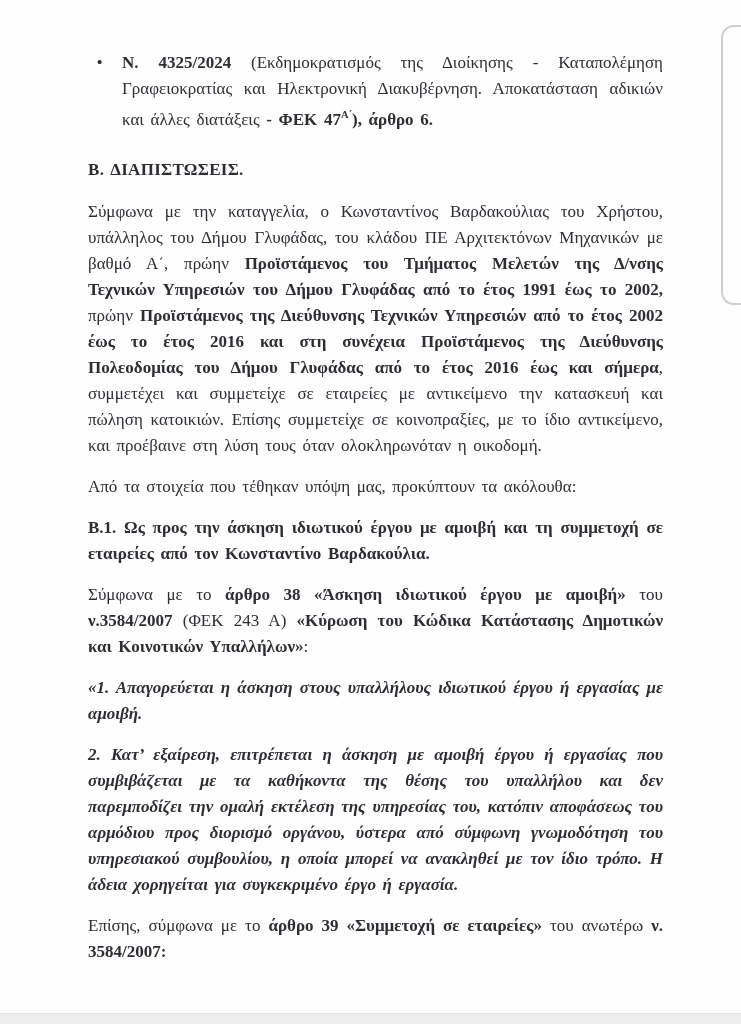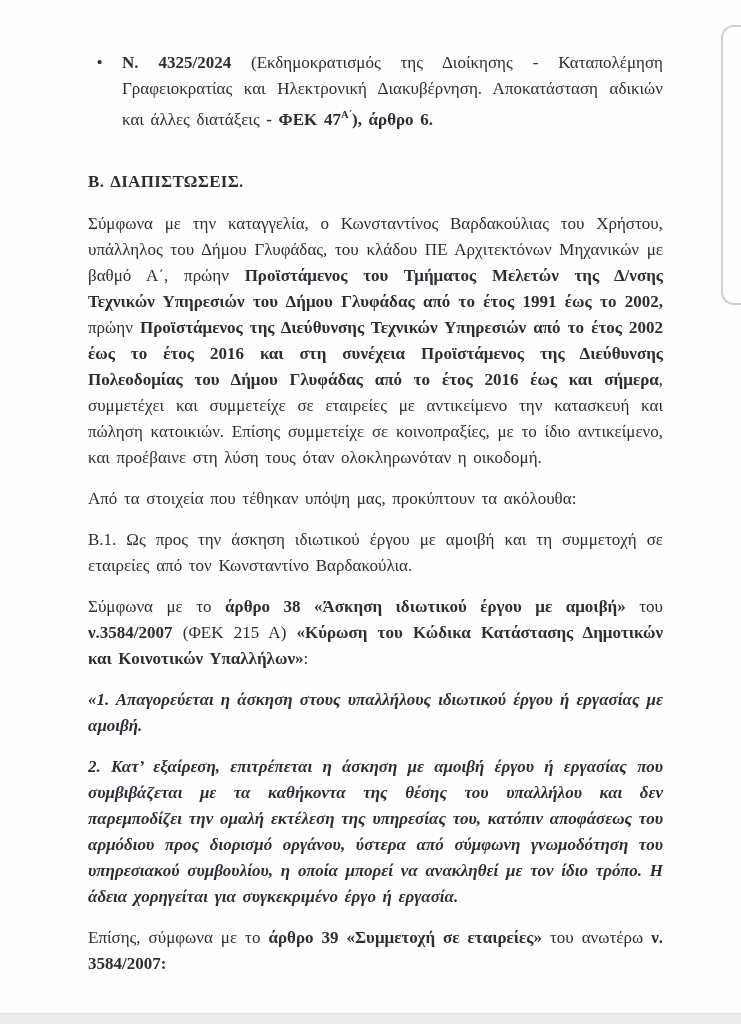--- a/index.html
+++ b/index.html
@@ -30,24 +30,24 @@
   .bullet-item {
     position: relative;
     padding-left: 34px;
   }
   .bullet {
     position: absolute; left: 9px; top: -1px;
     font-size: 15px; font-weight: bold;
   }
   .heading {
     font-weight: bold;
-    margin: 36px 0 16px 0;
+    margin: 24px 0 16px 0;
     letter-spacing: 0.3px;
   }
-  .subheading { font-weight: normal; }
+  .subheading { font-weight: bold; }
   
   .scroll-indicator {
     position: absolute;
     top: 25px; right: -12px;
     width: 28px; height: 276px;
     border: 2px solid #cfcfcf;
     border-radius: 13px;
     background: transparent;
   }
   .page-bottom-edge {
@@ -67,21 +67,21 @@
     <div class="para bullet-item"><span class="bullet">•</span><span class="b">Ν. 4325/2024 </span><span>(Εκδημοκρατισμός της Διοίκησης - Καταπολέμηση Γραφειοκρατίας και Ηλεκτρονική Διακυβέρνηση. Αποκατάσταση αδικιών και άλλες διατάξεις </span><span class="b">- ΦΕΚ 47</span><sup class="fek">Α΄</sup><span class="b">), άρθρο 6.</span></div>
 
     <div class="para heading"><span>Β. ΔΙΑΠΙΣΤΩΣΕΙΣ.</span></div>
 
     <div class="para"><span>Σύμφωνα με την καταγγελία, ο Κωνσταντίνος Βαρδακούλιας του Χρήστου, υπάλληλος του Δήμου Γλυφάδας, του κλάδου ΠΕ Αρχιτεκτόνων Μηχανικών με βαθμό Α΄, πρώην </span><span class="b">Προϊστάμενος του Τμήματος Μελετών της Δ/νσης Τεχνικών Υπηρεσιών του Δήμου Γλυφάδας από το έτος 1991 έως το 2002,</span><span> πρώην </span><span class="b">Προϊστάμενος της Διεύθυνσης Τεχνικών Υπηρεσιών από το έτος 2002 έως το έτος 2016 και στη συνέχεια Προϊστάμενος της Διεύθυνσης Πολεοδομίας του Δήμου Γλυφάδας από το έτος 2016 έως και σήμερα</span><span>, συμμετέχει και συμμετείχε σε εταιρείες με αντικείμενο την κατασκευή και πώληση κατοικιών. Επίσης συμμετείχε σε κοινοπραξίες, με το ίδιο αντικείμενο, και προέβαινε στη λύση τους όταν ολοκληρωνόταν η οικοδομή.</span></div>
 
     <div class="para"><span>Από τα στοιχεία που τέθηκαν υπόψη μας, προκύπτουν τα ακόλουθα:</span></div>
 
     <div class="para subheading"><span>Β.1. Ως προς την άσκηση ιδιωτικού έργου με αμοιβή και τη συμμετοχή σε εταιρείες από τον Κωνσταντίνο Βαρδακούλια.</span></div>
 
-    <div class="para"><span>Σύμφωνα με το </span><span class="b">άρθρο 38 «Άσκηση ιδιωτικού έργου με αμοιβή»</span><span> του </span><span class="b">ν.3584/2007</span><span> (ΦΕΚ 215 Α) </span><span class="b">«Κύρωση του Κώδικα Κατάστασης Δημοτικών και Κοινοτικών Υπαλλήλων»</span><span>:</span></div>
+    <div class="para"><span>Σύμφωνα με το </span><span class="b">άρθρο 38 «Άσκηση ιδιωτικού έργου με αμοιβή»</span><span> του </span><span class="b">ν.3584/2007</span><span> (ΦΕΚ 243 Α) </span><span class="b">«Κύρωση του Κώδικα Κατάστασης Δημοτικών και Κοινοτικών Υπαλλήλων»</span><span>:</span></div>
 
     <div class="para i"><span>«1. Απαγορεύεται η άσκηση στους υπαλλήλους ιδιωτικού έργου ή εργασίας με αμοιβή.</span></div>
 
     <div class="para i"><span>2. Κατ’ εξαίρεση, επιτρέπεται η άσκηση με αμοιβή έργου ή εργασίας που συμβιβάζεται με τα καθήκοντα της θέσης του υπαλλήλου και δεν παρεμποδίζει την ομαλή εκτέλεση της υπηρεσίας του, κατόπιν αποφάσεως του αρμόδιου προς διορισμό οργάνου, ύστερα από σύμφωνη γνωμοδότηση του υπηρεσιακού συμβουλίου, η οποία μπορεί να ανακληθεί με τον ίδιο τρόπο. Η άδεια χορηγείται για συγκεκριμένο έργο ή εργασία.</span></div>
 
 
 
     <div class="para"><span>Επίσης, σύμφωνα με το </span><span class="b">άρθρο 39 «Συμμετοχή σε εταιρείες»</span><span> του ανωτέρω </span><span class="b">ν. 3584/2007:</span></div>
 
   </div>

